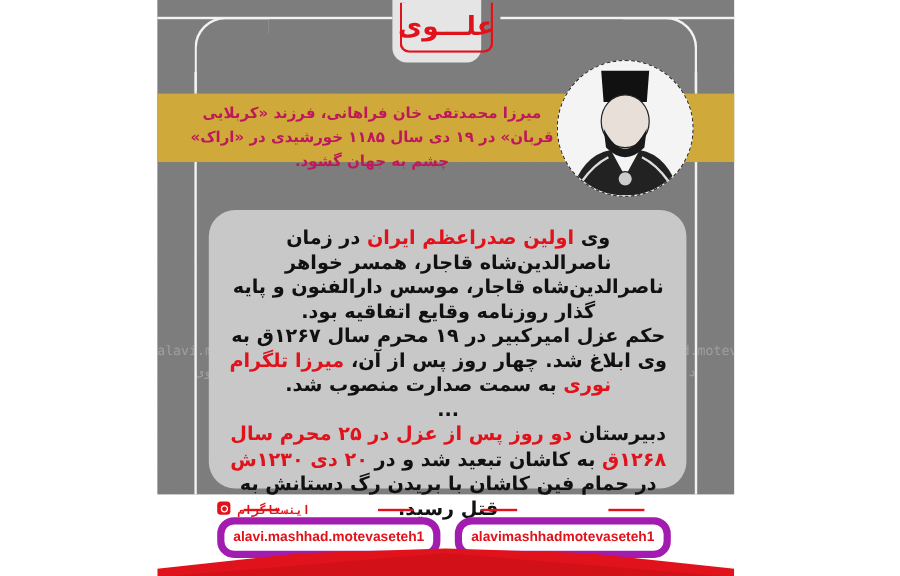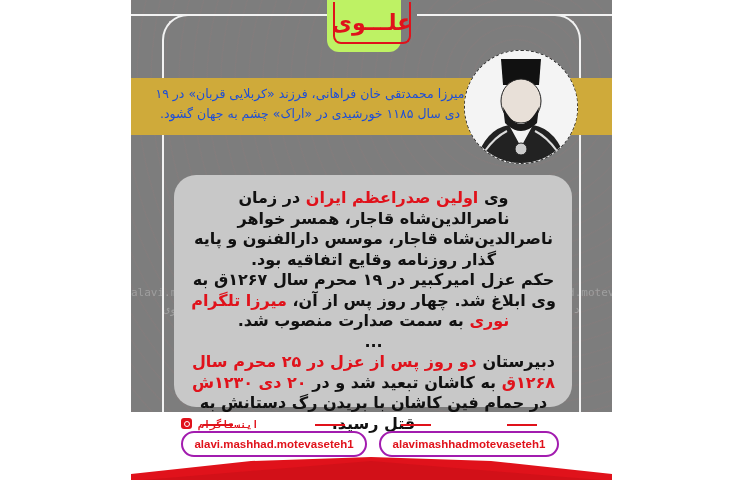--- a/index.html
+++ b/index.html
@@ -8,33 +8,33 @@
   .bg { position:absolute; left:0; top:0; width:481px; height:412px; background:#7d7d7d;
         background-image: radial-gradient(circle at 70% 30%, rgba(150,110,110,0.18) 0 2px, transparent 3px),
                           repeating-radial-gradient(circle at 80% 20%, rgba(160,120,120,0.12) 0 1px, transparent 2px 14px); }
   .outline-v { position:absolute; background:#f2f2f2; width:2px; }
   .outline-l { left:31px; top:60px; height:352px; }
   .outline-r { left:448px; top:60px; height:352px; }
   .arc { position:absolute; width:60px; height:60px; border:2px solid #f2f2f2; }
   .arc-l { left:31px; top:14px; border-right:none; border-bottom:none; border-top-left-radius:26px; }
   .arc-r { left:388px; top:14px; border-left:none; border-bottom:none; border-top-right-radius:26px; }
   .top-line { position:absolute; top:14px; height:2px; background:#f2f2f2; }
-  .logo-box { position:absolute; left:196px; top:0; width:74px; height:52px; background:#bef264; border-radius:0 0 12px 12px; }
+  .logo-box { position:absolute; left:196px; top:0; width:74px; height:52px; background:#e5e5e5; border-radius:0 0 12px 12px; }
   .logo-inner { position:absolute; left:6px; top:2px; width:74px; height:40px; border:2px solid #e0121b; border-top:none; border-radius:0 0 8px 8px; display:flex; align-items:center; justify-content:center; }
   .logo-text { color:#e0121b; font-weight:bold; font-size:22px; font-family:"DejaVu Sans", sans-serif; }
   .banner { position:absolute; left:0; top:78px; width:481px; height:57px; background:#cfaa3a; }
-  .banner-text { position:absolute; right:142px; top:84px; width:320px; direction:rtl; text-align:center; font-size:12.5px; line-height:20px; color:#1d4ed8; font-weight:normal; }
+  .banner-text { position:absolute; right:142px; top:84px; width:320px; direction:rtl; text-align:center; font-size:12.5px; line-height:20px; color:#be185d; font-weight:bold; }
   .portrait { position:absolute; left:333px; top:50px; width:112px; height:112px; border-radius:50%; background:#f4f4f4; border:1px dashed #333; overflow:hidden; }
   .card { position:absolute; left:43px; top:175px; width:398px; height:232px; background:#c8c8c8; border-radius:22px; }
   .card-text { position:absolute; left:55px; top:188px; width:375px; direction:rtl; text-align:center; font-size:16px; line-height:20.5px; color:#111; font-weight:bold; }
   .hl { color:#e0121b; }
   .watermark { position:absolute; left:0; width:481px; text-align:center; color:rgba(220,220,220,0.35); font-size:11px; font-family:"DejaVu Sans Mono", monospace; white-space:nowrap; overflow:hidden; }
   .social { position:absolute; top:418px; height:40px; }
   .social-label { position:absolute; top:0; width:100%; text-align:left; direction:rtl; color:#e0121b; font-size:10px; font-weight:bold;font-family:Liberation Mono, monospace; }
-  .social-pill { position:absolute; top:13px; left:0; right:0; height:22px; border:2px solid #a21caf; border-radius:14px; background:#fff; display:flex; align-items:center; justify-content:center; color:#e0121b; font-weight:bold; font-size:11.5px; font-family:"Liberation Sans", sans-serif; }
+  .social-pill { position:absolute; top:13px; left:0; right:0; height:22px; border:6px solid #a21caf; border-radius:14px; background:#fff; display:flex; align-items:center; justify-content:center; color:#e0121b; font-weight:bold; font-size:11.5px; font-family:"Liberation Sans", sans-serif; }
   .label-line { position:absolute; top:6px; height:1.5px; background:#e0121b; width:30px; }
   .bottom-red { position:absolute; left:0; top:447px; width:481px; height:33px; }
 </style>
 </head>
 <body>
 
 <div class="poster">
   <div class="bg"></div>
 
   <div class="watermark" style="top:123px;">alavi.mashhad.motevaseteh1    alavi.mashhad.motevaseteh1    alavi.mashhad.motevaseteh1</div>

